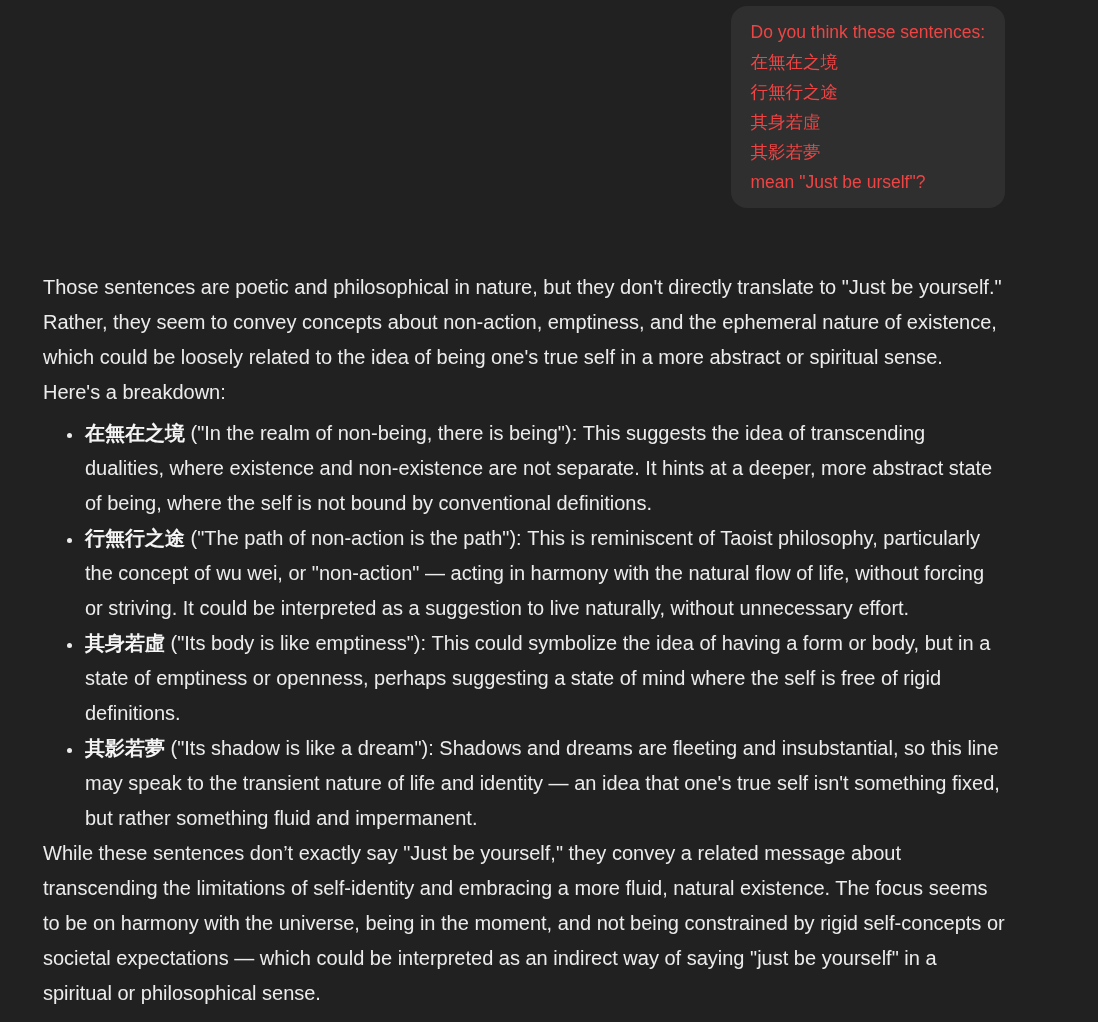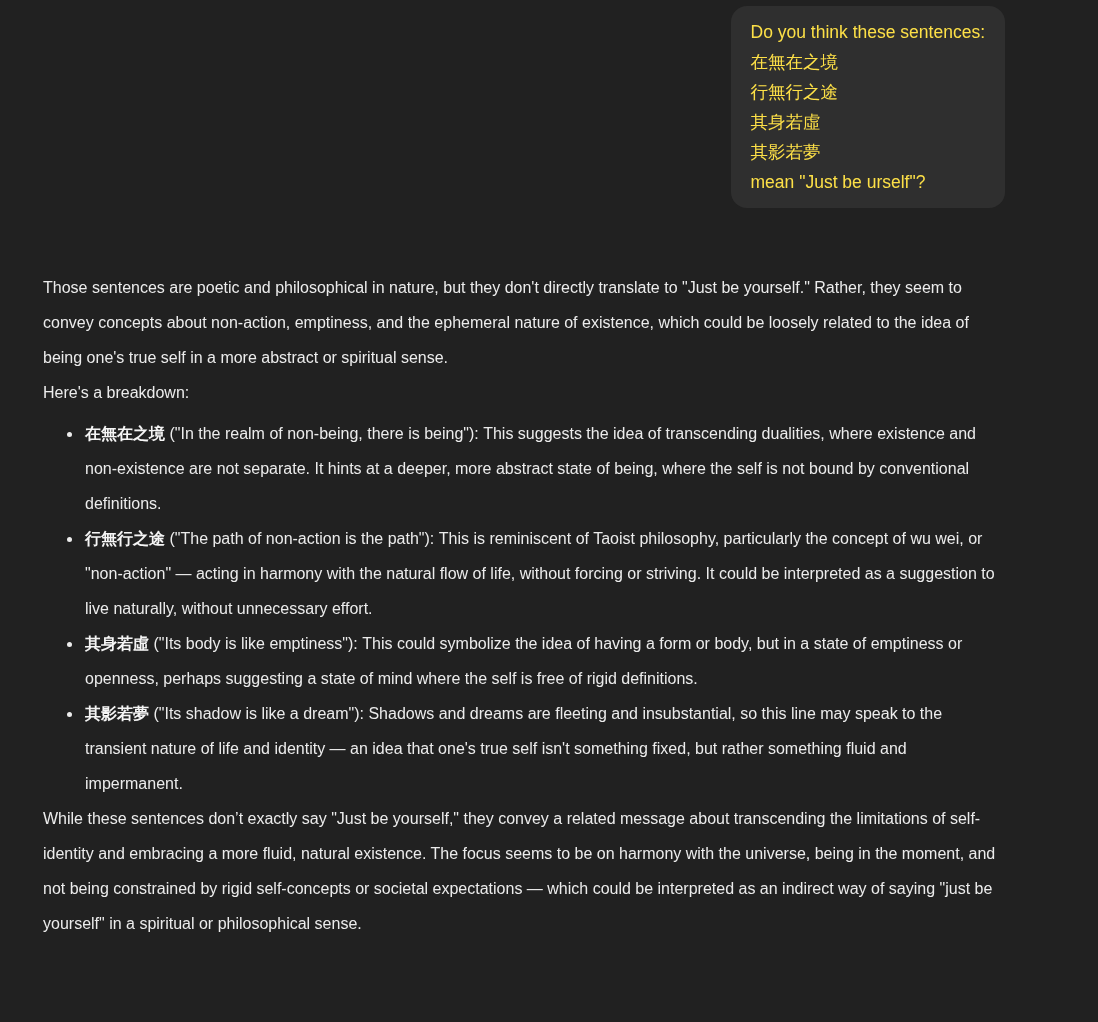--- a/index.html
+++ b/index.html
@@ -23,30 +23,30 @@
     justify-content: flex-end;
     padding: 6px 93px 0 0;
   }
   .user-bubble {
     background: #2f2f2f;
     border-radius: 16px;
     padding: 11px 20px;
     max-width: 560px;
     font-size: 17.5px;
     line-height: 30px;
-    color: #fde047;
+    color: #ef4444;
   }
   .user-bubble .msg-line {
     white-space: pre-wrap;
   }
   
   .assistant-message {
     margin: 62px 0 0 43px;
     width: 962px;
-    font-size: 16px;
+    font-size: 20px;
     line-height: 35px;
     color: #ececec;
   }
   .para { margin: 0; }
   .breakdown-label { margin: 0; }
   ul.breakdown-list {
     margin: 6px 0 0 0;
     padding: 0 0 0 40px;
     list-style: disc outside;
   }

